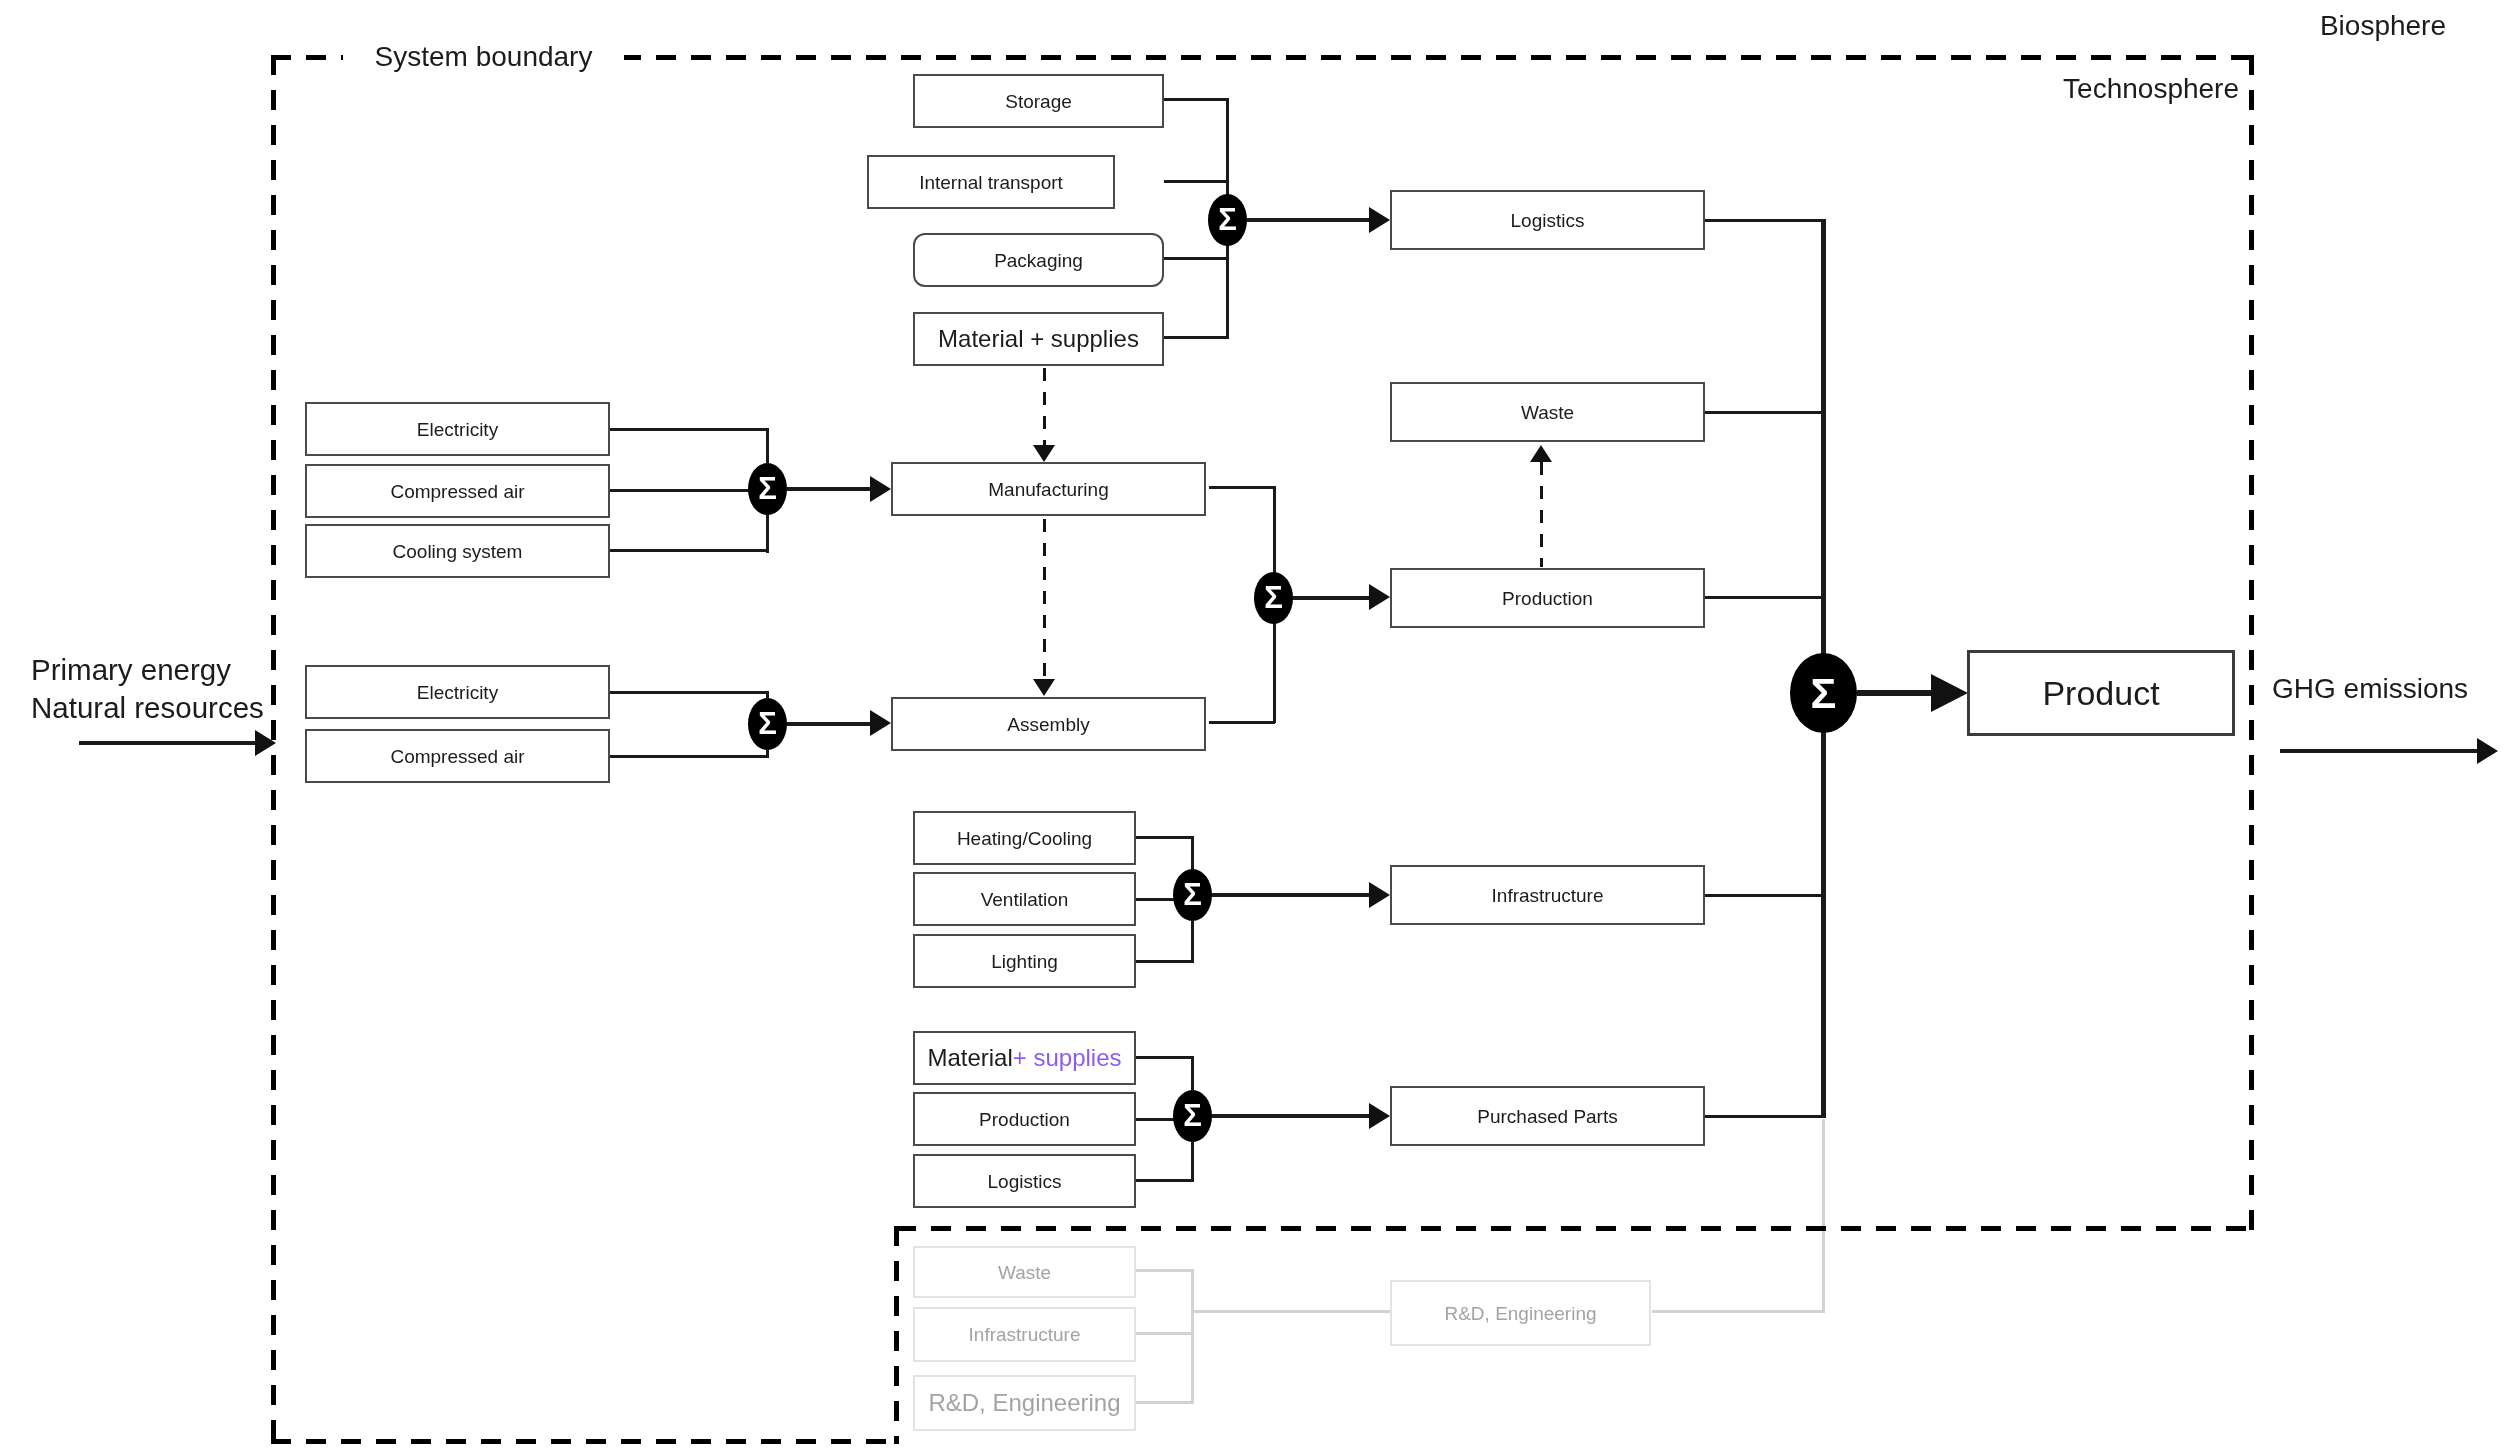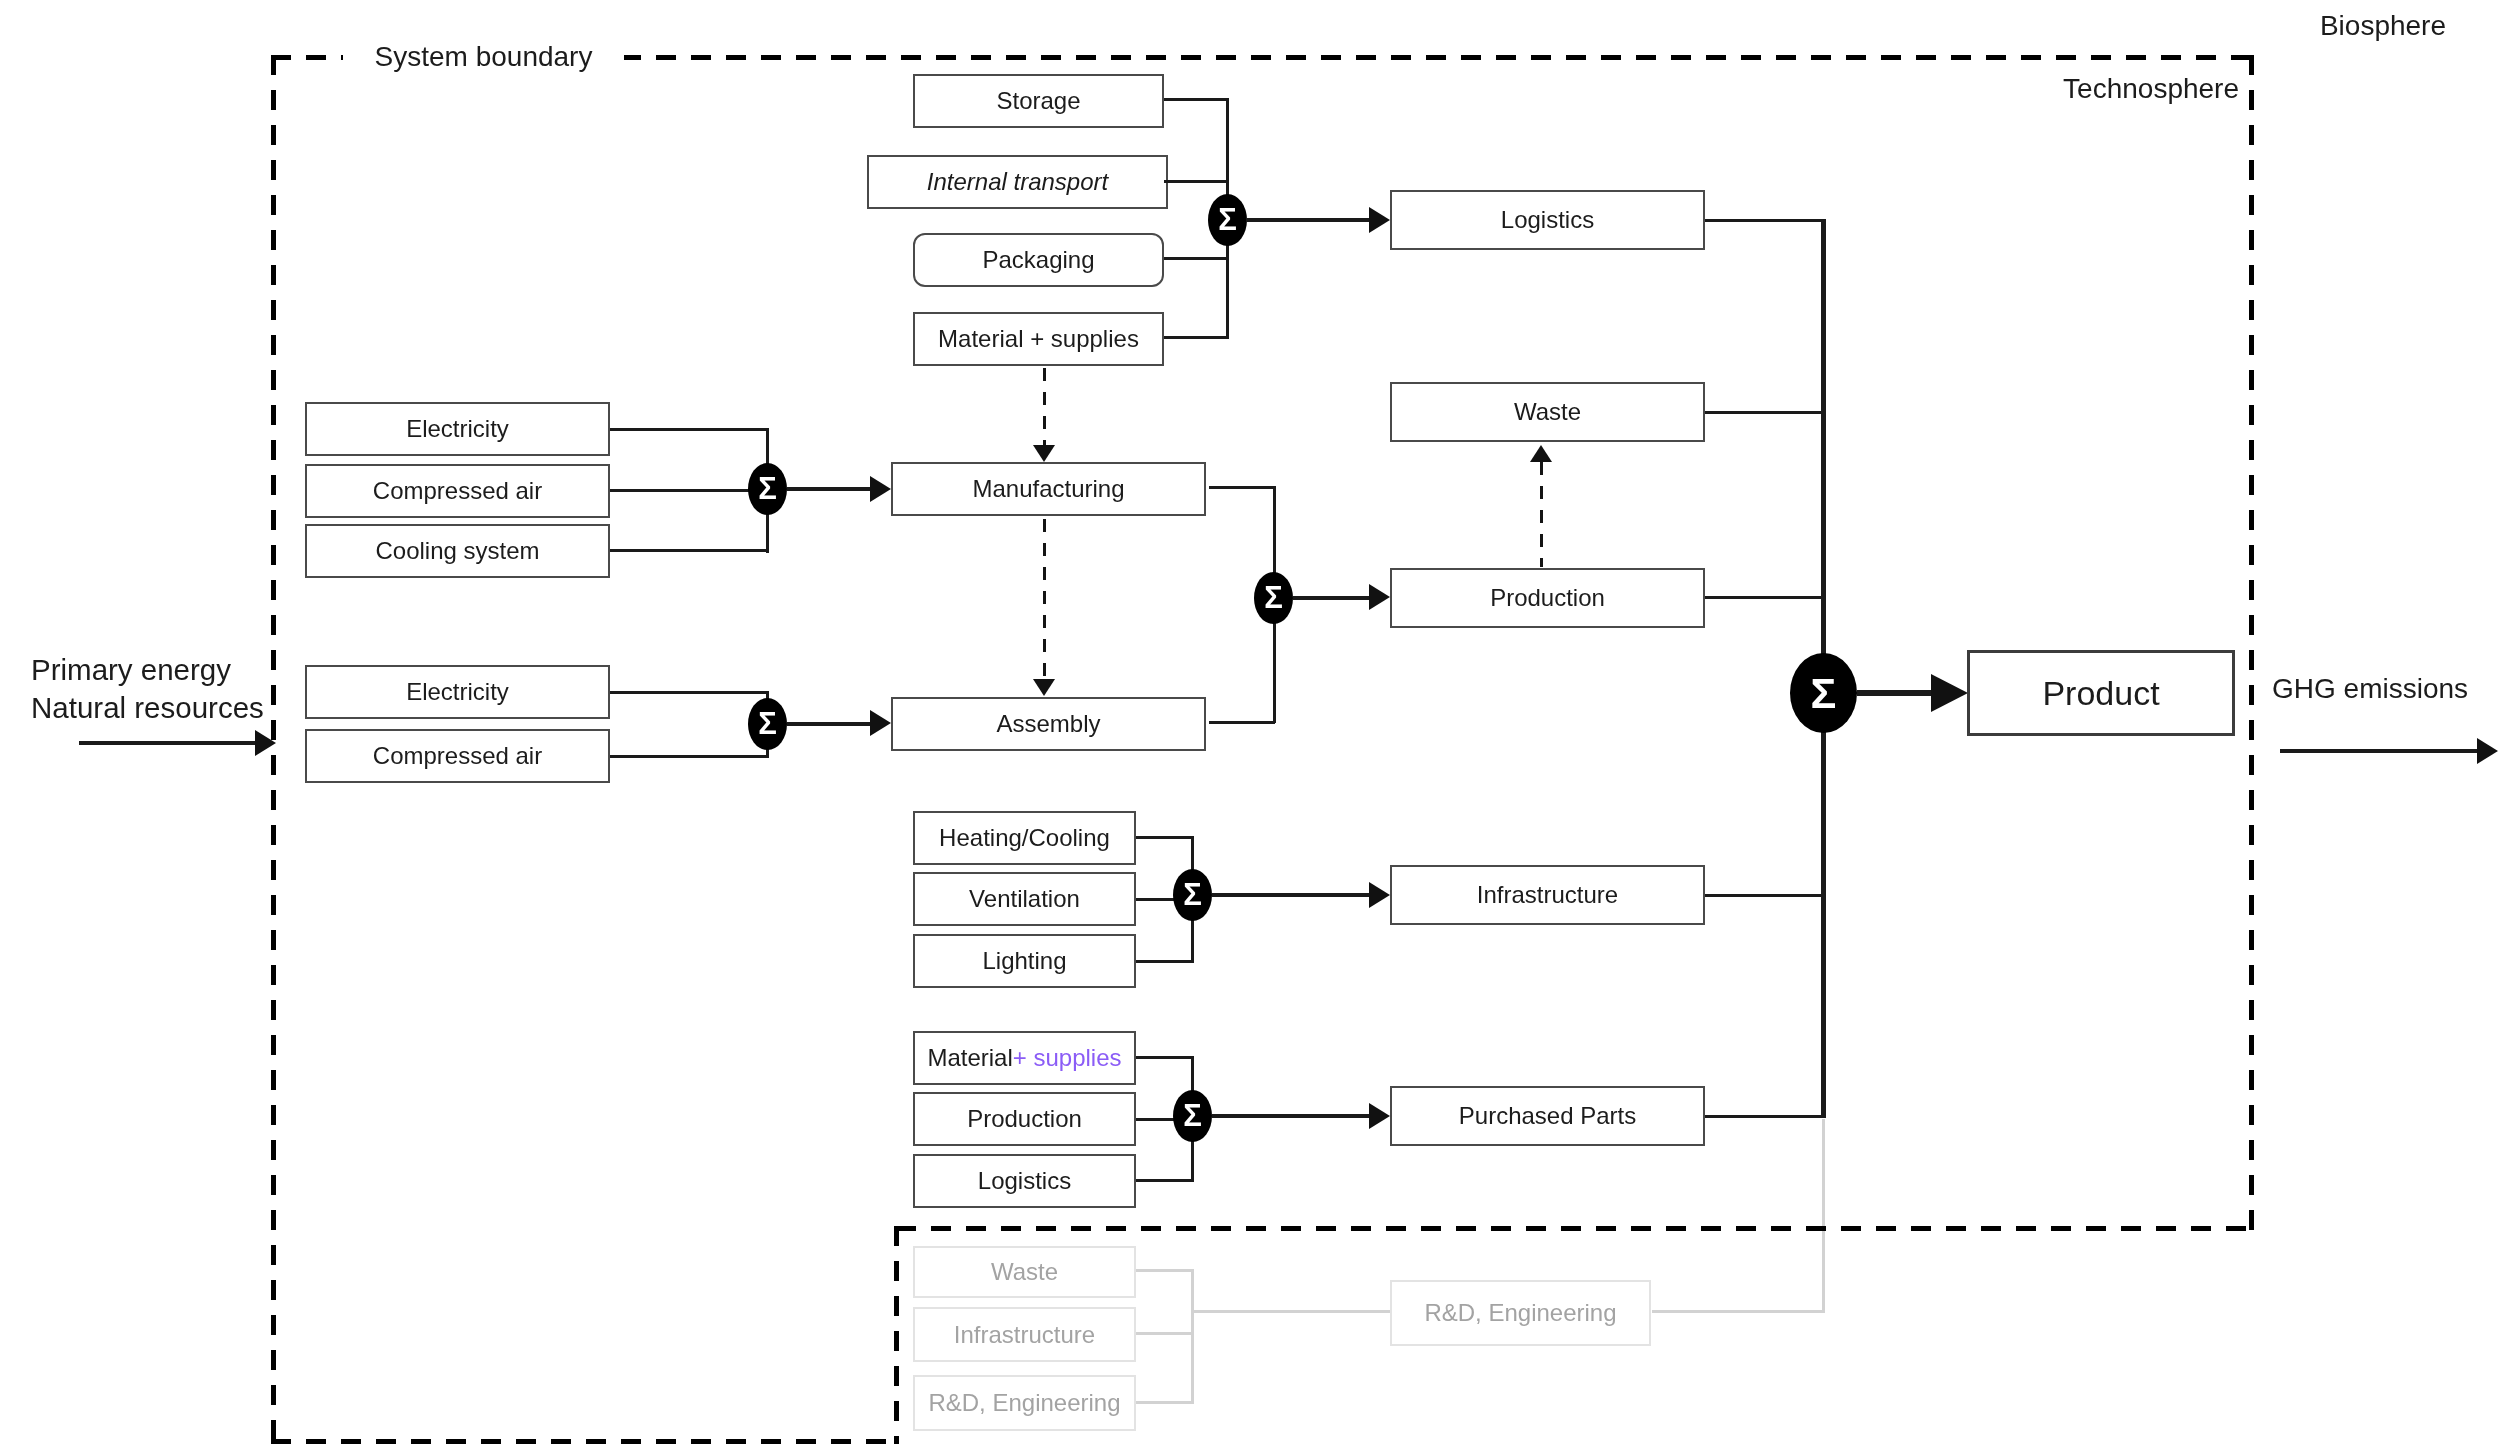--- a/index.html
+++ b/index.html
@@ -9,21 +9,21 @@
     background:#ffffff;
     font-family:"Liberation Sans", sans-serif;
     color:#1c1c1c;
     overflow:hidden;
   }
   .box{
     position:absolute;
     background:#ffffff;
     border:2.7px solid #4a4a4a;
     display:flex;align-items:center;justify-content:center;
-    font-size:24px;line-height:1;white-space:nowrap;
+    font-size:19px;line-height:1;white-space:nowrap;
     box-sizing:border-box;
   }
   .box.faded{border-color:#e3e3e3;color:#a3a3a3;}
   .box.product{border-width:3.4px;border-color:#3c3c3c;font-weight:normal;font-size:34px;}
   .hline{position:absolute;background:#1a1a1a;}
   .vline{position:absolute;background:#1a1a1a;}
   .hline.faded,.vline.faded{background:#d2d2d2;}
   .dash-h{position:absolute;height:4.7px;background:repeating-linear-gradient(90deg,#000 0 20px,transparent 20px 35px);}
   .dash-v{position:absolute;width:4.7px;background:repeating-linear-gradient(180deg,#000 0 20px,transparent 20px 35px);}
   .dashline-v{position:absolute;width:3.4px;background:repeating-linear-gradient(180deg,#141414 0 13.4px,transparent 13.4px 24px);}
@@ -88,21 +88,21 @@
   <div class="hline" style="left:79px;top:741px;width:176px;height:4px;"></div>
   <div class="ah-right" style="left:255px;top:730px;"></div>
 
   <div class="lbl" style="left:2272px;top:671px;width:228px;">GHG emissions</div>
   <div class="hline" style="left:2280px;top:749px;width:198px;height:4px;"></div>
   <div class="ah-right" style="left:2477px;top:738px;"></div>
 
   <div class="box" style="left:913px;top:74px;width:251px;height:54px;">
       <span>Storage</span>
     </div>
-  <div class="box" style="left:867px;top:155px;width:301px;height:54px;font-style:italic;">
+  <div class="box" style="left:867px;top:155px;width:248px;height:54px;">
       <span>Internal transport</span>
     </div>
   <div class="box" style="left:913px;top:233px;width:251px;height:54px;border-radius:12px;">
       <span>Packaging</span>
     </div>
   <div class="box fs-s" style="left:913px;top:312px;width:251px;height:54px;">
       <span>Material + supplies</span>
     </div>
 
   <div class="hline" style="left:1164px;top:98px;width:64px;height:2.7px;"></div>

